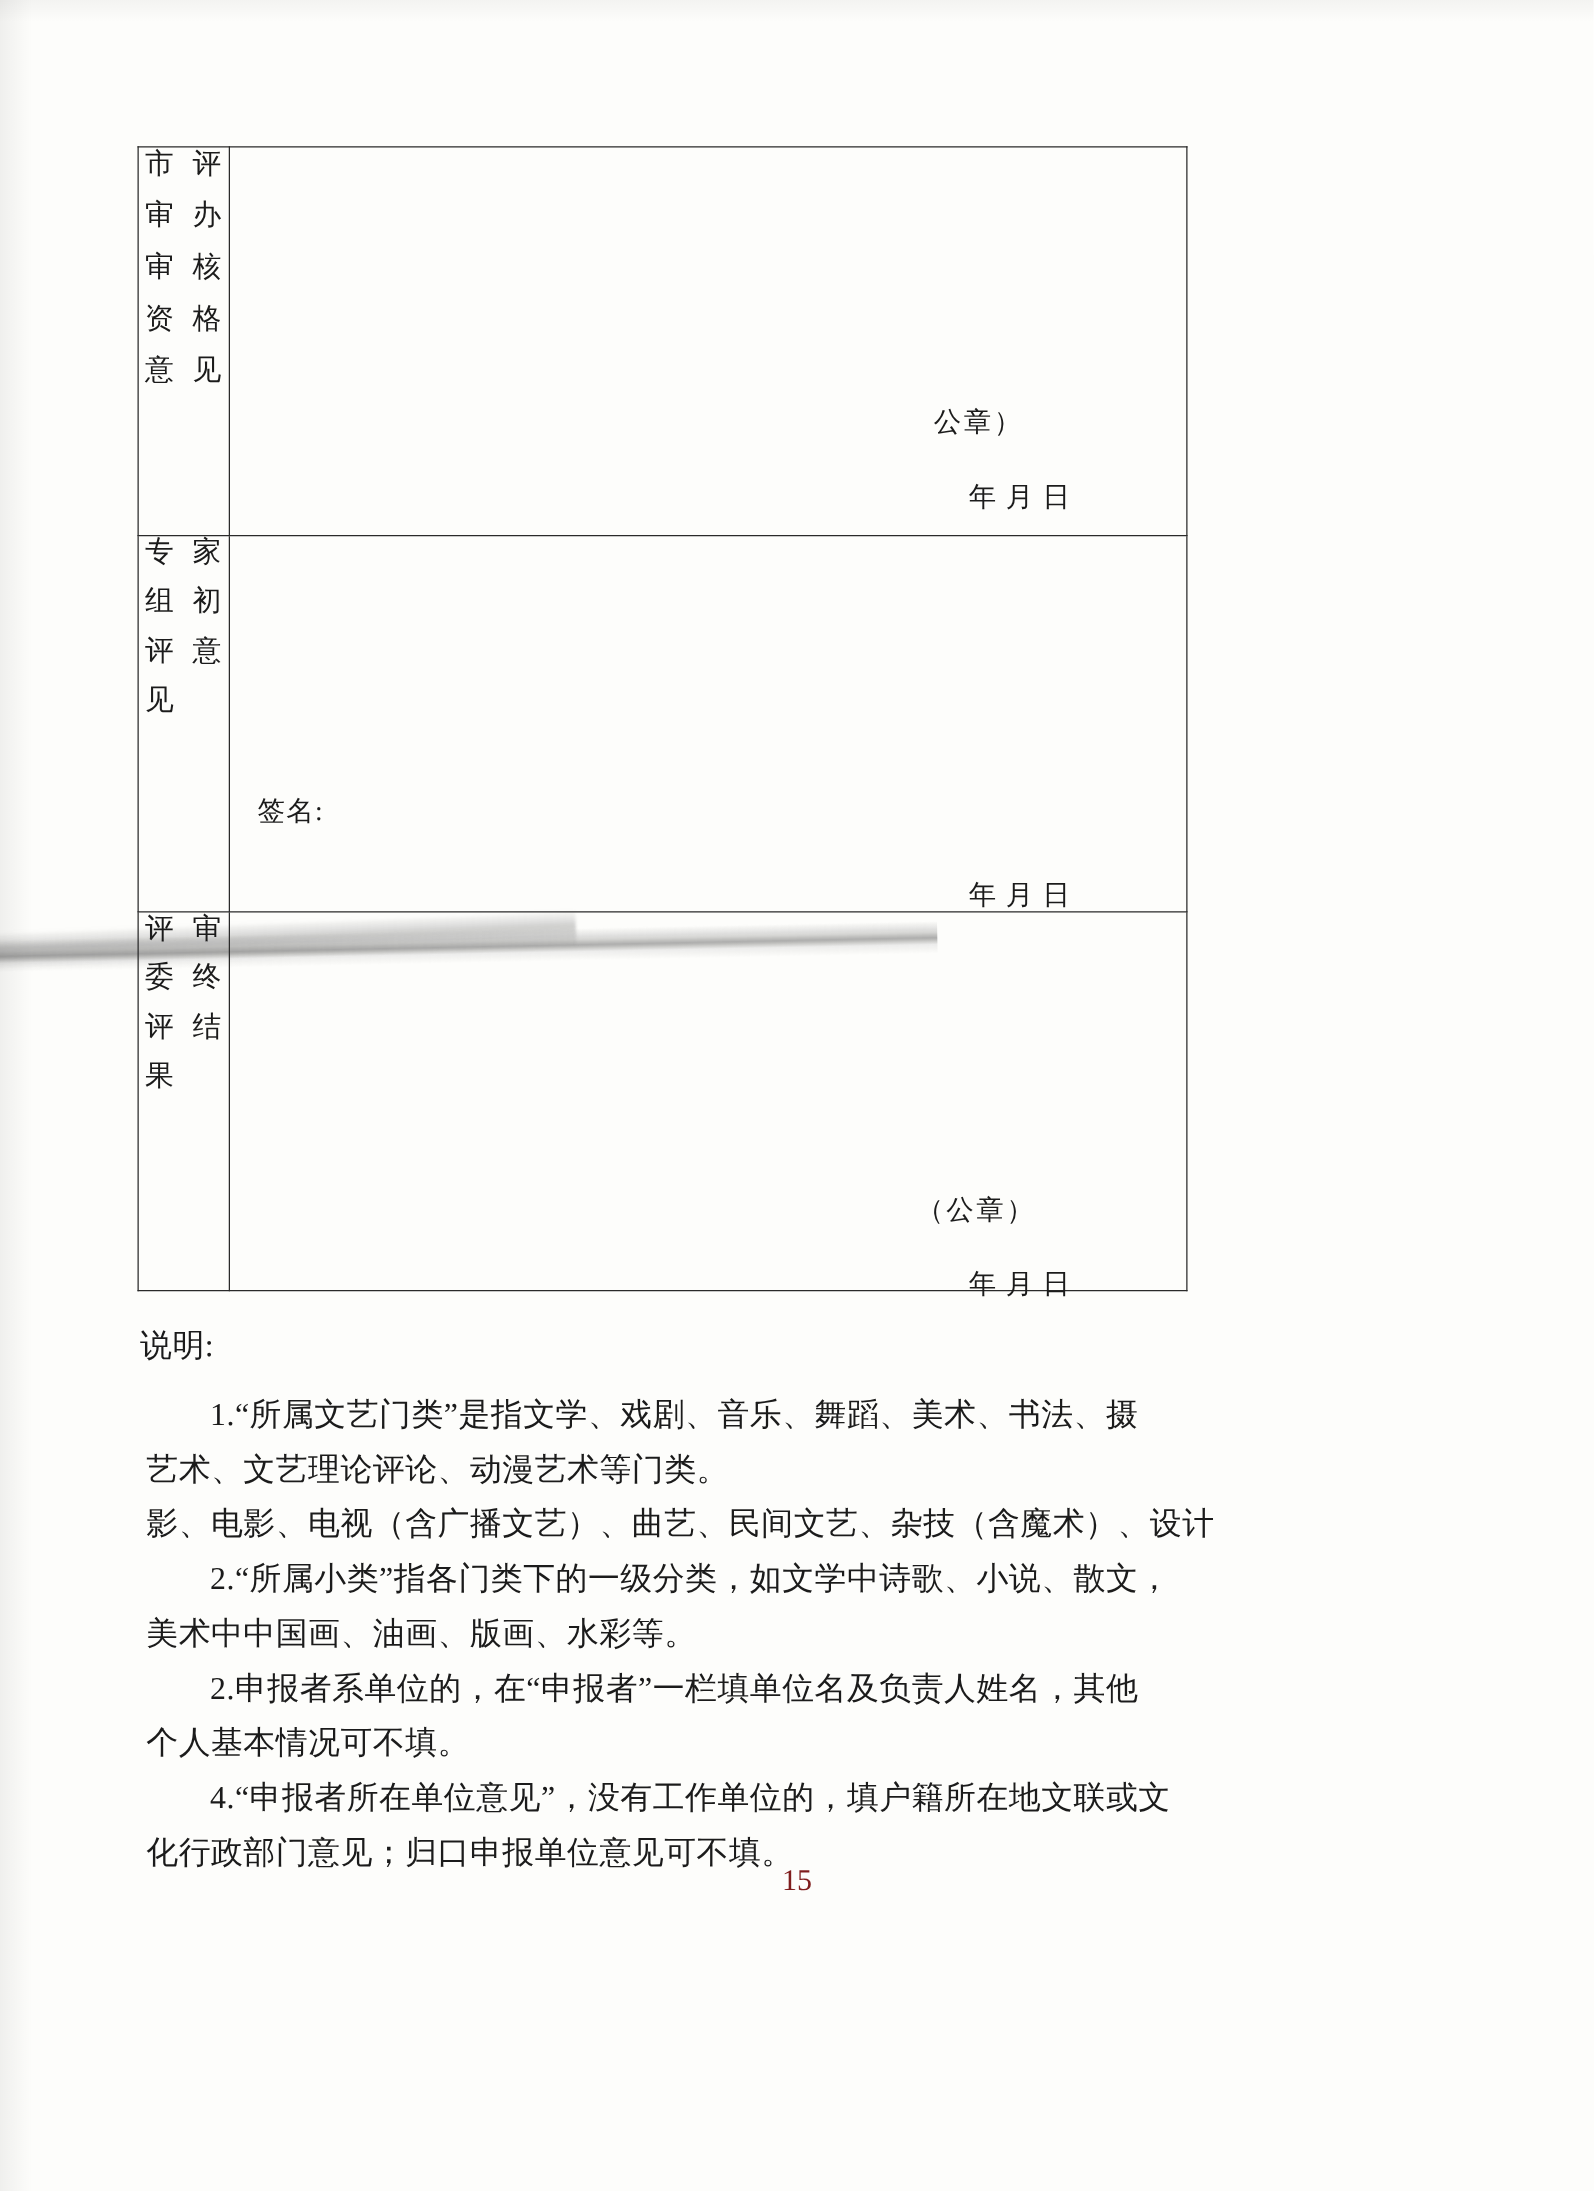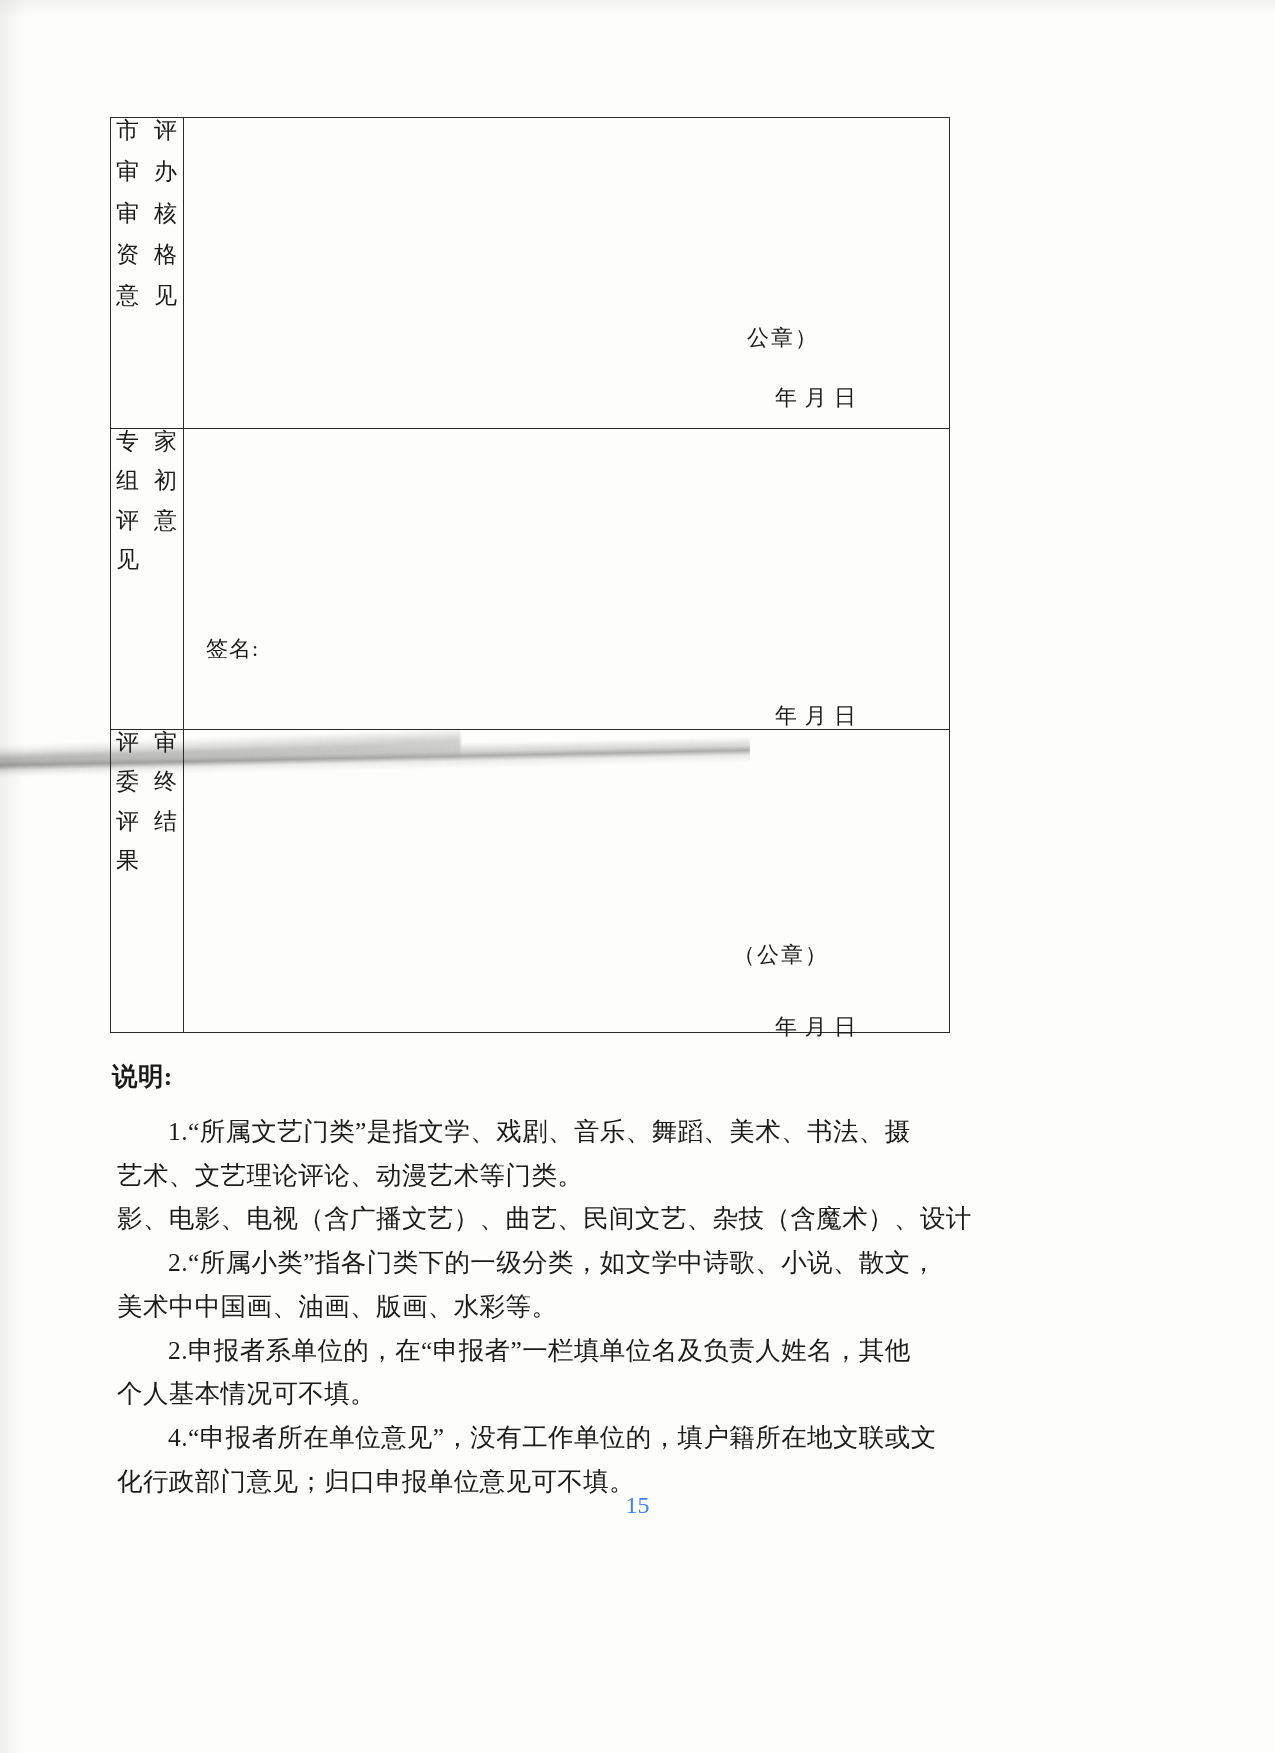--- a/index.html
+++ b/index.html
@@ -131,53 +131,52 @@
     letter-spacing: 1px;
   }
 
   
   .r1-seal { right: 130px; top: 205px; }
   .r1-date { right: 92px;  top: 265px; }
   
   .r2-sign { position: absolute; left: 22px; top: 205px; text-align: right; }
   .r2-date { right: 92px; top: 272px; }
   
-  .r3-seal { right: 120px; top: 210px; }
+  .r3-seal { right: 120px; top: 223px; }
   .r3-date { right: 92px;  top: 282px; }
 
   
   .notes {
     position: absolute;
     left: 112px;
     top: 1058px;
     width: 900px;
     font-size: 25.5px;
     line-height: 1.52;
     letter-spacing: 0.4px;
   }
   .notes .title {
     margin-bottom: 16px;
-    font-weight: bold;
   }
   .notes p {
     margin: 5px;
     text-indent: 2em;
   }
   .notes p.cont {
     text-indent: 0;
   }
 
   .page-number {
     position: absolute;
     left: 0;
     right: 0;
     top: 1492px;
     text-align: center;
     font-size: 24px;
-    color: #3b82f6;
+    color: #7f1d1d;
   }
 </style>
 </head>
 <body>
 
 <div class="page">
 
   <div class="scan-shade-left"></div>
   <div class="scan-shade-top"></div>
 

